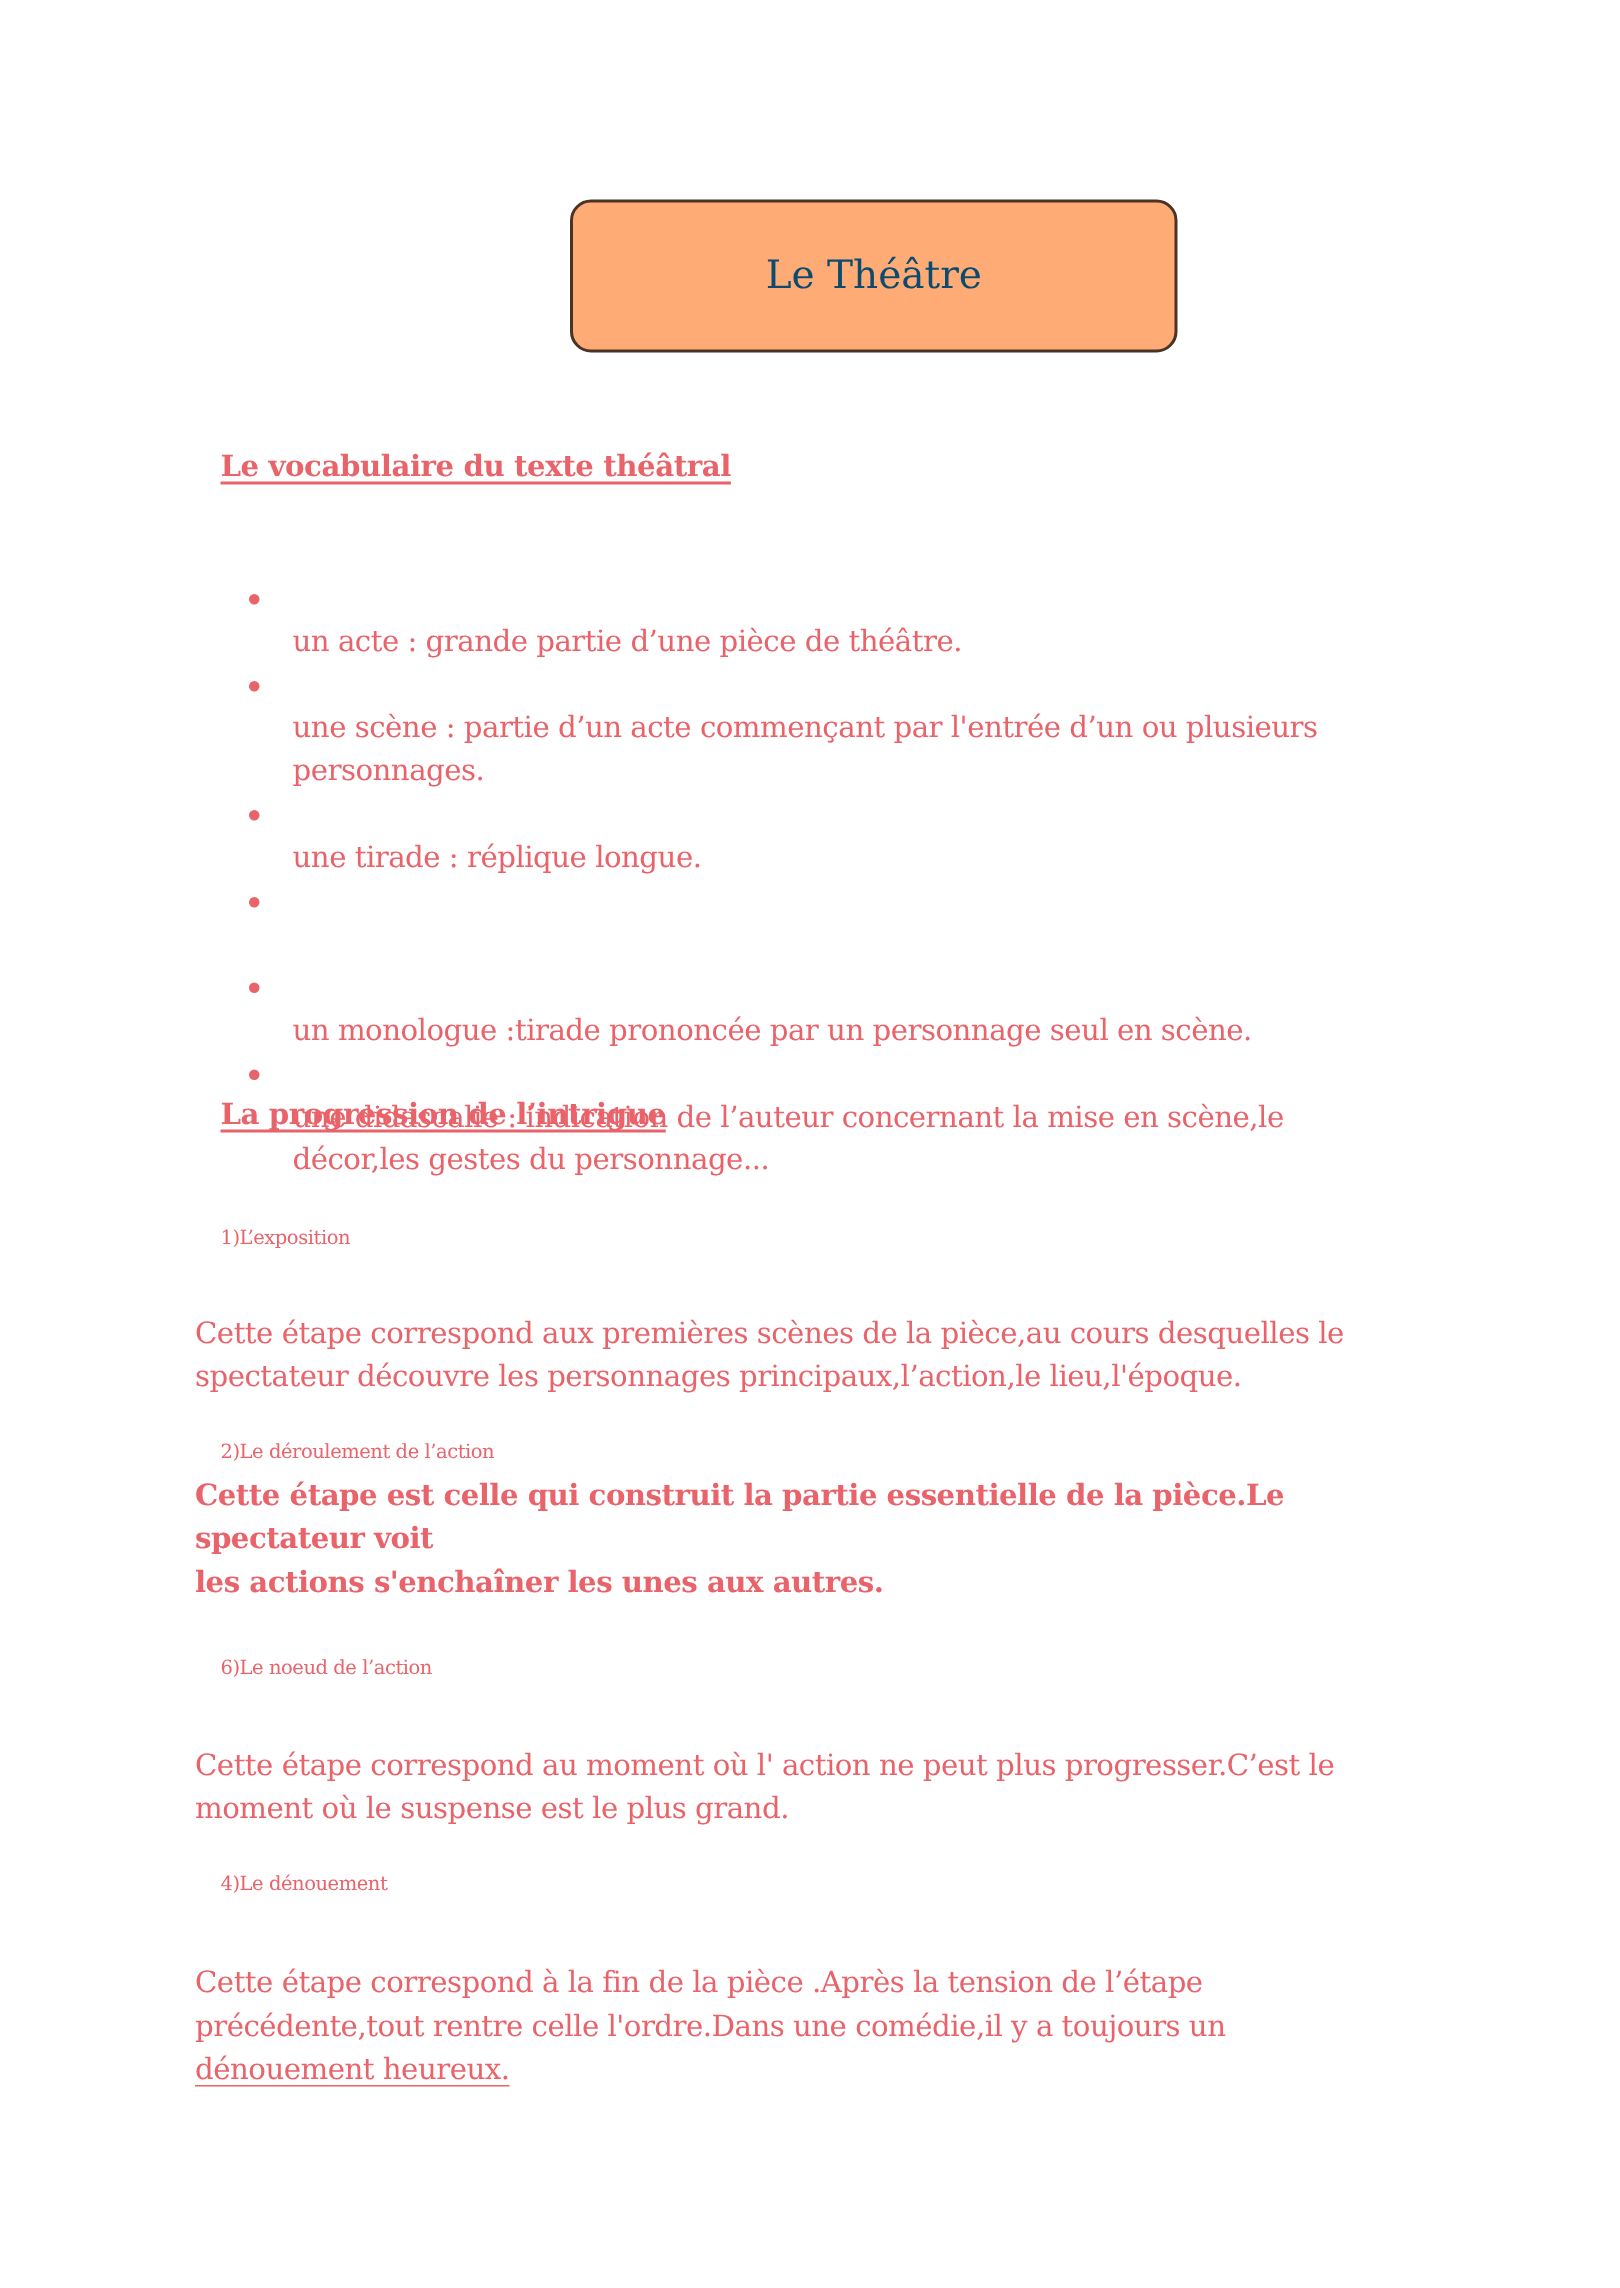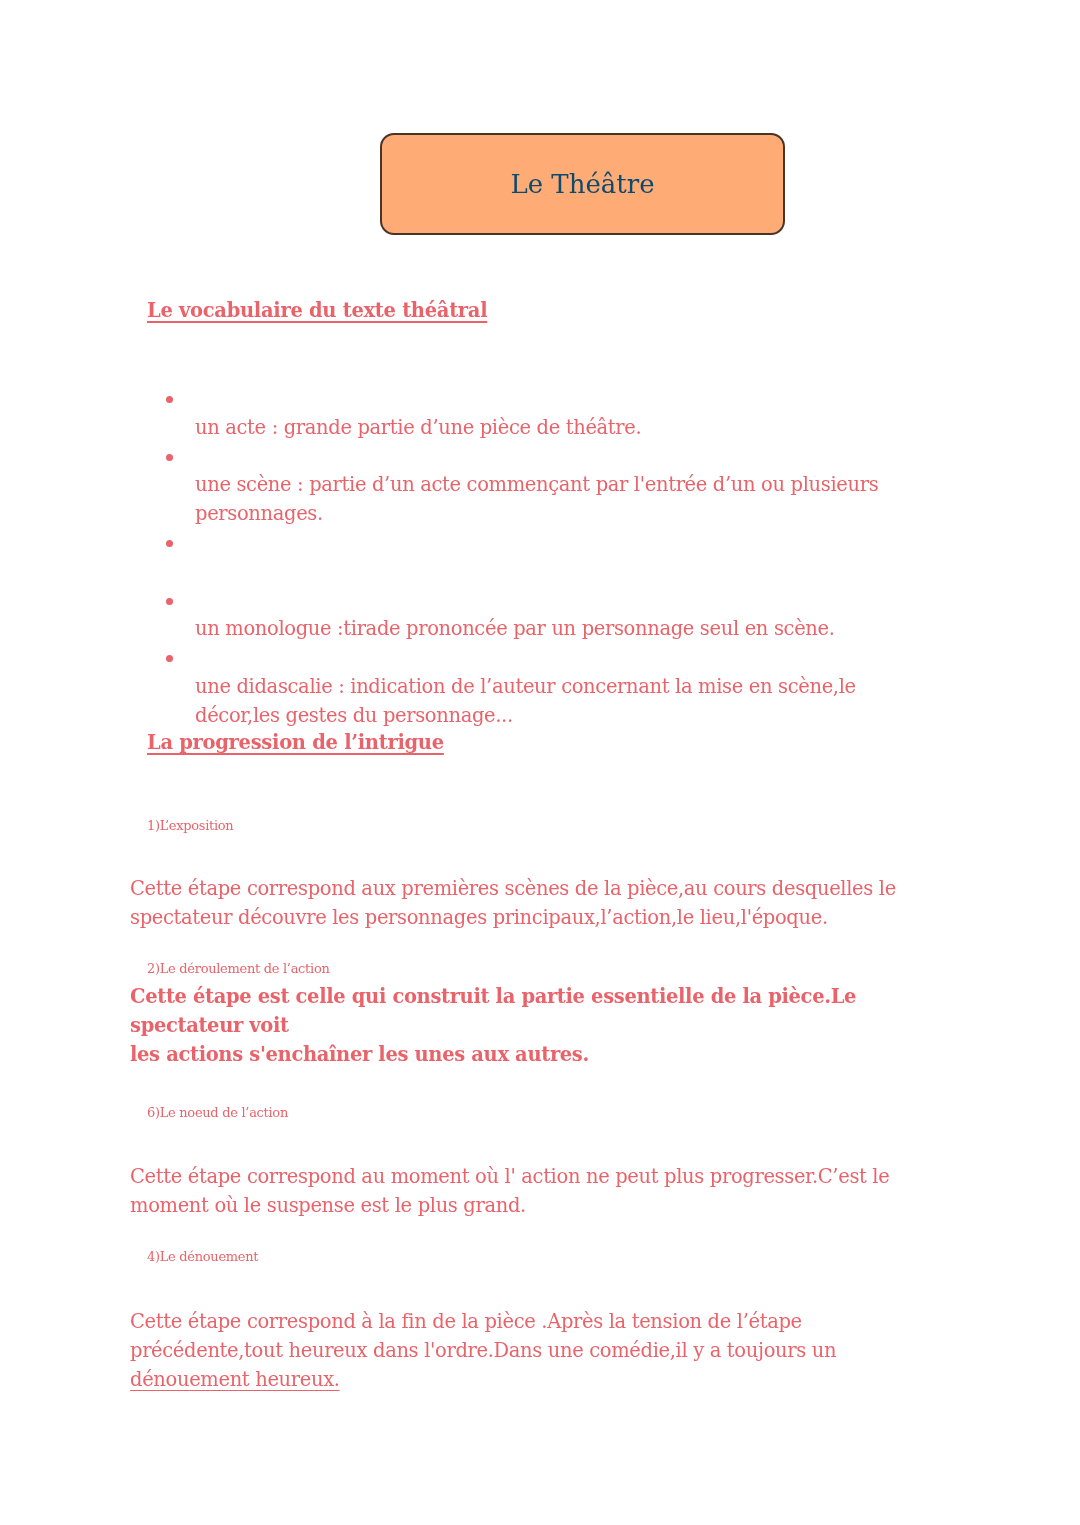--- a/index.html
+++ b/index.html
@@ -105,20 +105,23 @@
 
 <ul class="vocab-list">
   <li class="vocab-item">
     <span class="bullet"></span><span>un acte : grande partie d’une pièce de théâtre.</span>
   </li>
   <li class="vocab-item">
     <span class="bullet"></span><span>une scène : partie d’un acte commençant par l'entrée d’un ou plusieurs
 personnages.</span>
   </li>
   <li class="vocab-item">
+    <span class="bullet"></span><span>une tirade : réplique longue.</span>
+  </li>
+  <li class="vocab-item">
     <span class="bullet"></span>
   </li>
   <li class="vocab-item">
     <span class="bullet"></span><span>un monologue :tirade prononcée par un personnage seul en scène.</span>
   </li>
   <li class="vocab-item">
     <span class="bullet"></span><span>une didascalie : indication de l’auteur concernant la mise en scène,le
 décor,les gestes du personnage...</span>
   </li>
 </ul>
@@ -132,14 +135,14 @@
 <div class="abs sub-heading" style="top:961px;">2)Le déroulement de l’action</div>
 <div class="para" style="top:982px;font-weight:bold;">Cette étape est celle qui construit la partie essentielle de la pièce.Le spectateur voit
 les actions s'enchaîner les unes aux autres.</div>
 
 <div class="abs sub-heading" style="top:1105px;">6)Le noeud de l’action</div>
 <div class="para" style="top:1162px;">Cette étape correspond au moment où l' action ne peut plus progresser.C’est le
 moment où le suspense est le plus grand.</div>
 
 <div class="abs sub-heading" style="top:1249px;">4)Le dénouement</div>
 <div class="para" style="top:1307px;"><span>Cette étape correspond à la fin de la pièce .Après la tension de l’étape
-précédente,tout heureux dans l'ordre.Dans une comédie,il y a toujours un</span>
+précédente,tout rentre celle l'ordre.Dans une comédie,il y a toujours un</span>
 <span class="ul">dénouement heureux.</span></div>
 
 </body></html>

